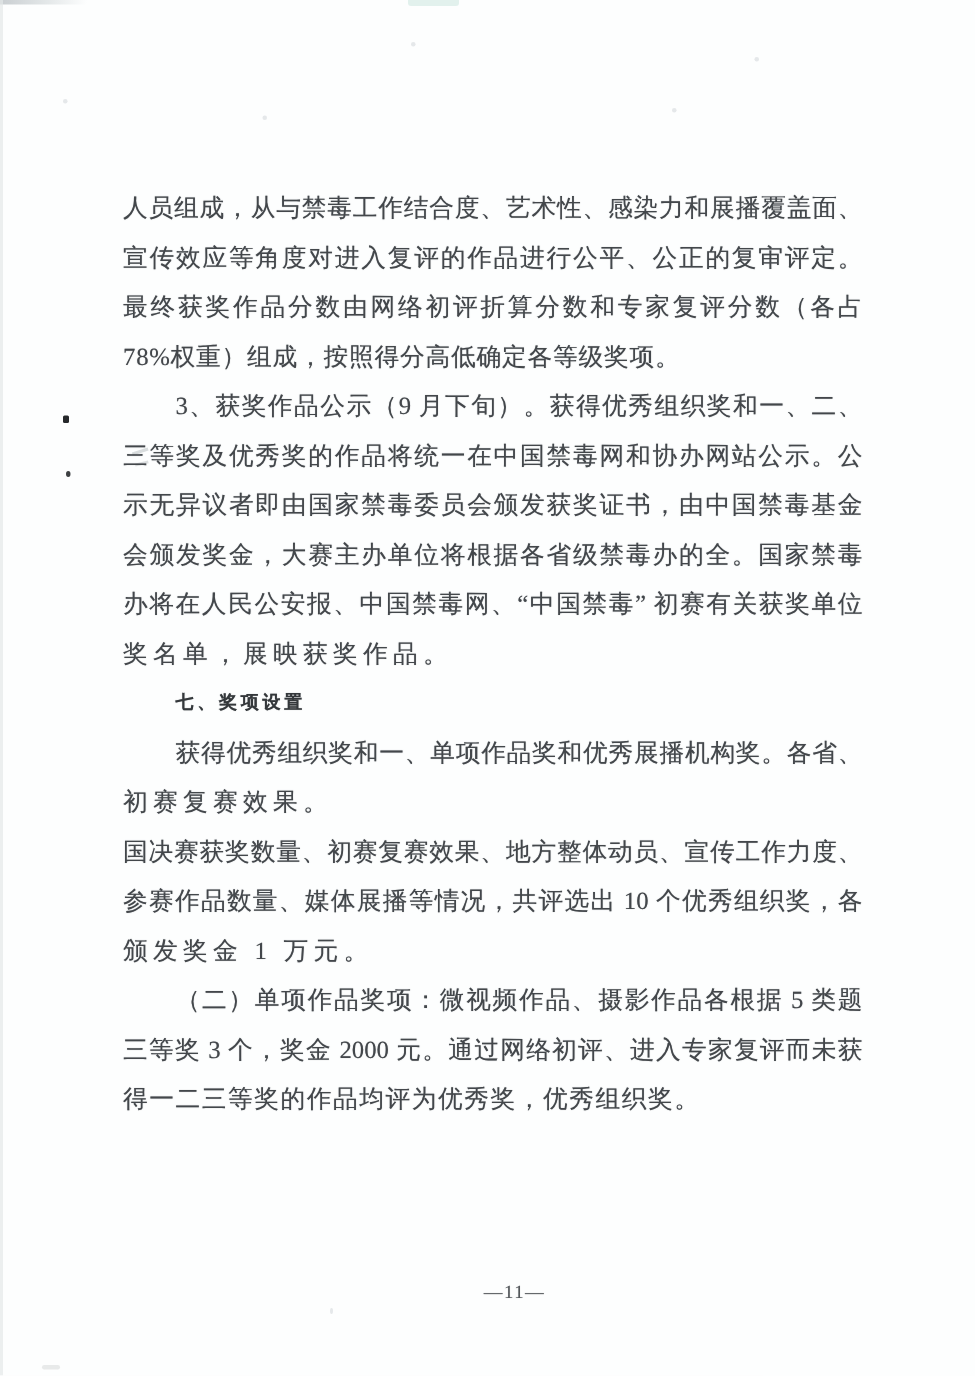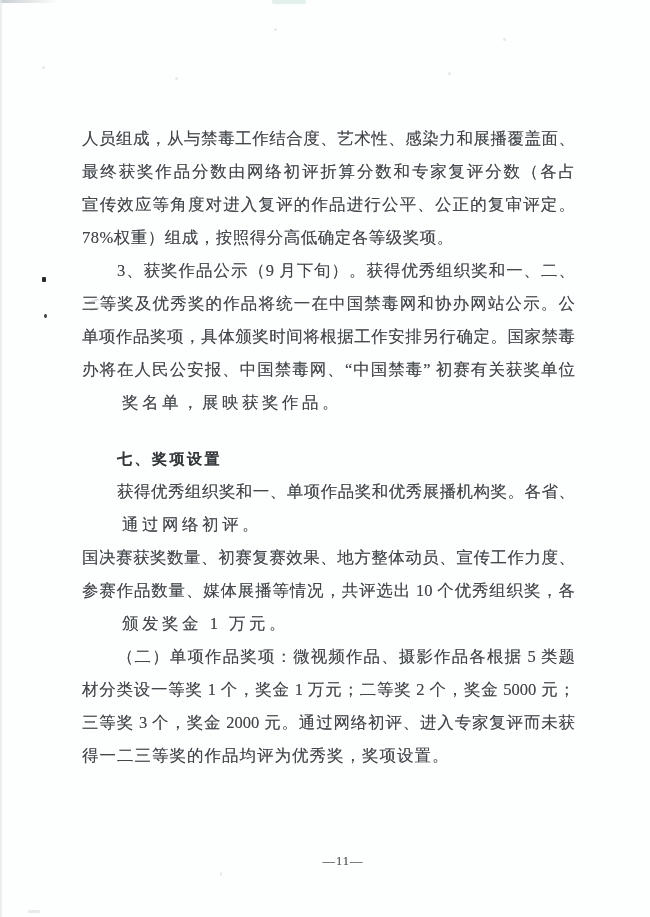--- a/index.html
+++ b/index.html
@@ -12,29 +12,28 @@
     position:absolute;inset:0;background:#fdfefe;
   }
   .textblock{
     position:absolute;left:82px;top:122px;width:493px;
     font-size:16.5px;line-height:33px;color:#43474b;
     text-shadow:0 0 0.6px rgba(70,75,80,0.55);
   }
   .line{height:33px;white-space:nowrap;}
   .j{text-align:justify;text-align-last:justify;text-justify:inter-character;white-space:normal;}
   .ind{padding-left:35px;}
-  .l{letter-spacing:3.5px;margin-left:40px;}
+  .l{letter-spacing:3.5px;}
   .l0{letter-spacing:0.5px;}
   .l1{letter-spacing:1px;}
   .heading{
     font-family:"Liberation Sans","DejaVu Sans",sans-serif;
     font-weight:bold;color:#34383b;letter-spacing:2.5px;
-    padding-left:35px;font-size:15px;
+    padding-left:35px;font-size:12px;
     text-shadow:0 0 0.5px rgba(50,55,60,0.6);
-    margin-top:23px;
   }
   .footer{
     position:absolute;top:854px;left:0;width:100%;
     text-align:center;transform:translateX(18px);
     font-size:12.5px;color:#54585b;letter-spacing:1px;
     text-shadow:0 0 0.5px rgba(80,85,90,0.5);
   }
   
   .artifact{position:absolute;pointer-events:none;}
   .smudge-tl{top:0;left:0;width:58px;height:3px;
@@ -69,35 +68,35 @@
   <div class="artifact speck sp1"></div>
   <div class="artifact speck sp2"></div>
   <div class="artifact speck sp3"></div>
   <div class="artifact speck sp4"></div>
   <div class="artifact speck sp5"></div>
   <div class="artifact speck sp6"></div>
   <div class="artifact speck-bl"></div>
 
   <div class="textblock">
     <div class="line j">人员组成，从与禁毒工作结合度、艺术性、感染力和展播覆盖面、</div>
+    <div class="line j">宣传效应等角度对进入复评的作品进行公平、公正的复审评定。</div>
     <div class="line j">最终获奖作品分数由网络初评折算分数和专家复评分数（各占</div>
-    <div class="line j">宣传效应等角度对进入复评的作品进行公平、公正的复审评定。</div>
     <div class="line l0">78%权重）组成，按照得分高低确定各等级奖项。</div>
     <div class="line j ind">3、获奖作品公示（9 月下旬）。获得优秀组织奖和一、二、</div>
     <div class="line j">三等奖及优秀奖的作品将统一在中国禁毒网和协办网站公示。公</div>
-    <div class="line j">单项作品奖项，具体颁奖时间将根据工作安排另行确定。国家禁毒</div>
+    <div class="line j">示无异议者即由国家禁毒委员会颁发获奖证书，由中国禁毒基金</div>
+    <div class="line j">会颁发奖金，大赛主办单位将根据各省级禁毒办的全。国家禁毒</div>
     <div class="line j">办将在人民公安报、中国禁毒网、“中国禁毒” 初赛有关获奖单位</div>
     <div class="line l">奖名单，展映获奖作品。</div>
     <div class="line heading">七、奖项设置</div>
     <div class="line j ind">获得优秀组织奖和一、单项作品奖和优秀展播机构奖。各省、</div>
-    <div class="line l">通过网络初评。</div>
+    <div class="line l">初赛复赛效果。</div>
     <div class="line j">国决赛获奖数量、初赛复赛效果、地方整体动员、宣传工作力度、</div>
     <div class="line j">参赛作品数量、媒体展播等情况，共评选出 10 个优秀组织奖，各</div>
     <div class="line l">颁发奖金 1 万元。</div>
     <div class="line j ind">（二）单项作品奖项：微视频作品、摄影作品各根据 5 类题</div>
-    <div class="line j">材分类设一等奖 1 个，奖金 1 万元；二等奖 2 个，奖金 5000 元；</div>
     <div class="line j">三等奖 3 个，奖金 2000 元。通过网络初评、进入专家复评而未获</div>
-    <div class="line l1">得一二三等奖的作品均评为优秀奖，奖项设置。</div>
+    <div class="line l1">得一二三等奖的作品均评为优秀奖，优秀组织奖。</div>
   </div>
 
   <div class="footer">—11—</div>
 
 </div>
 
 </body></html>

